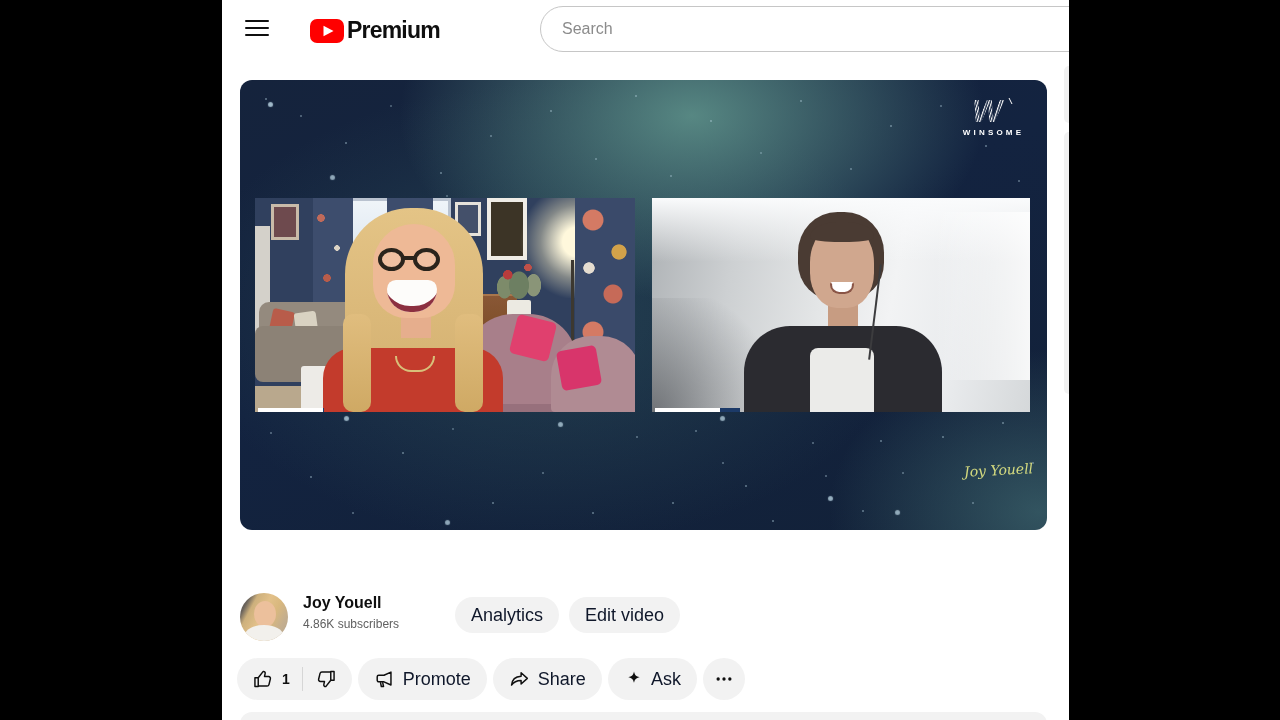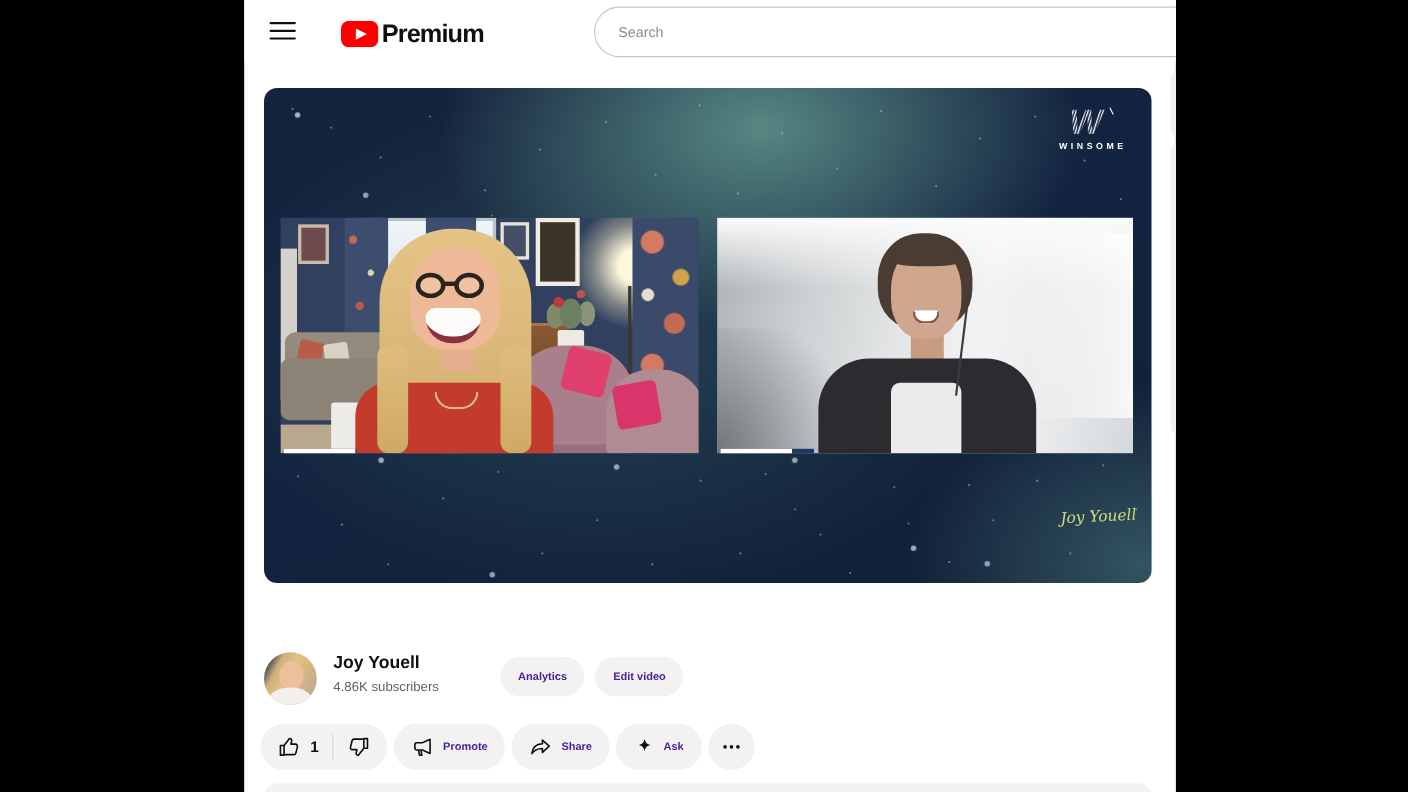--- a/index.html
+++ b/index.html
@@ -7,21 +7,21 @@
   .stage { position:relative; width:1280px; height:720px; background:#000; }
   .content { position:absolute; left:222px; top:0; width:847px; height:720px; background:#fff; overflow:hidden; }
 
   
   .topbar { position:absolute; left:0; top:0; width:100%; height:56px; background:#fff; }
   .menu-btn { position:absolute; left:23px; top:18px; width:24px; height:20px; display:flex; flex-direction:column; justify-content:space-between; padding:2px 0; cursor:pointer; }
   .menu-btn span { display:block; height:2px; background:#0f0f0f; border-radius:1px; }
   .brand { position:absolute; left:88px; top:17px; display:flex; align-items:center; gap:3px; }
   .brand-word { font-size:23px; font-weight:700; letter-spacing:-0.8px; color:#0f0f0f; }
   .search-pill { position:absolute; left:318px; top:6px; width:560px; height:46px; border:1px solid #c6c6c6; border-radius:23px; background:#fff; display:flex; align-items:center; padding-left:21px; }
-  .search-pill input { border:none; outline:none; font-size:13px; color:#0f766e; width:90%; font-family:"Liberation Sans",sans-serif; }
+  .search-pill input { border:none; outline:none; font-size:16px; color:#0f766e; width:90%; font-family:"Liberation Sans",sans-serif; }
   .search-pill input::placeholder { color:#8b8b8b; }
 
   
   .player { position:absolute; left:18px; top:80px; width:807px; height:450px; border-radius:12px; overflow:hidden; cursor:pointer;
     background:
       radial-gradient(ellipse 300px 230px at 99% 96%, rgba(72,118,122,.6), transparent 70%),
       radial-gradient(ellipse 430px 270px at 56% 8%, rgba(94,146,138,.9), rgba(94,146,138,0) 68%),
       radial-gradient(ellipse 520px 330px at 38% 52%, rgba(58,102,102,.45), transparent 70%),
       linear-gradient(160deg, #15233c 0%, #132340 45%, #122138 100%);
   }
@@ -134,21 +134,21 @@
   
   .vid-title { position:absolute; left:18px; top:550px; width:807px; font-size:20px; font-weight:700; color:#0f0f0f; letter-spacing:-0.2px; }
   .channel-row { position:absolute; left:18px; top:592px; width:807px; height:50px; }
   .avatar { position:absolute; left:0; top:1px; width:48px; height:48px; border-radius:50%; overflow:hidden; cursor:pointer;
     background:linear-gradient(118deg,#45403c 0%,#6b645c 16%,#cdb07c 26%,#e2c089 45%,#d9b87e 62%,#c4ae8e 80%,#b3a48f 100%); }
   .avatar::before { content:""; position:absolute; left:14px; top:8px; width:22px; height:26px; border-radius:50%; background:#ecc09c; }
   .avatar::after { content:""; position:absolute; left:5px; top:32px; width:38px; height:20px; border-radius:50%; background:#f2f0ec; }
   .ch-name { position:absolute; left:63px; top:2px; font-size:16px; font-weight:700; color:#0f0f0f; cursor:pointer; }
   .ch-subs { position:absolute; left:63px; top:25px; font-size:12px; color:#606060; }
   .owner-btns { position:absolute; left:215px; top:5px; display:flex; gap:10px; }
-  .pill { display:flex; align-items:center; justify-content:center; gap:7px; height:36px; padding:0 16px; border-radius:18px; background:#f2f2f2; font-size:10px; font-weight:700; color:#4c1d95; cursor:pointer; white-space:nowrap; border:none; font-family:"Liberation Sans",sans-serif; }
+  .pill { display:flex; align-items:center; justify-content:center; gap:7px; height:36px; padding:0 16px; border-radius:18px; background:#f2f2f2; font-size:18px; font-weight:400; color:#0f172a; cursor:pointer; white-space:nowrap; border:none; font-family:"Liberation Sans",sans-serif; }
 
   .actions-row { position:absolute; left:15px; top:658px; display:flex; gap:6px; align-items:center; }
   .pill.tall { height:42px; border-radius:21px; }
   .likebar { display:flex; align-items:center; height:42px; border-radius:21px; background:#f2f2f2; }
   .like-seg { display:flex; align-items:center; gap:8px; padding:0 12px 0 15px; height:100%; cursor:pointer; }
   .dislike-seg { display:flex; align-items:center; padding:0 15px 0 12px; height:100%; cursor:pointer; }
   .like-count { font-size:14px; font-weight:600; color:#0f0f0f; }
   .vdiv { width:1px; height:24px; background:#d6d6d6; }
   .more-btn { width:42px; height:42px; border-radius:50%; background:#f2f2f2; display:flex; align-items:center; justify-content:center; cursor:pointer; border:none; }
 

